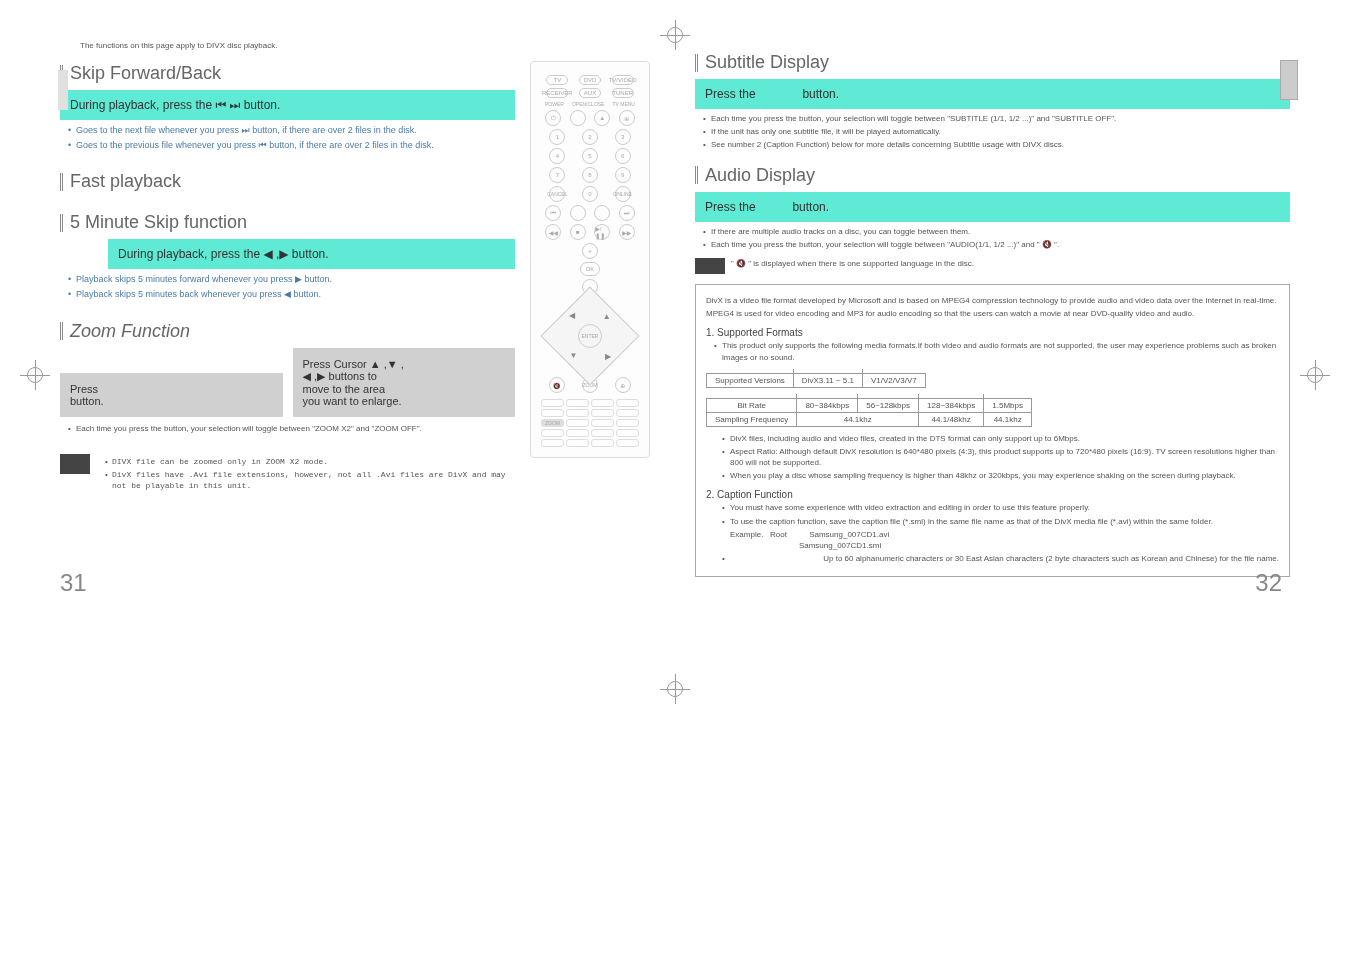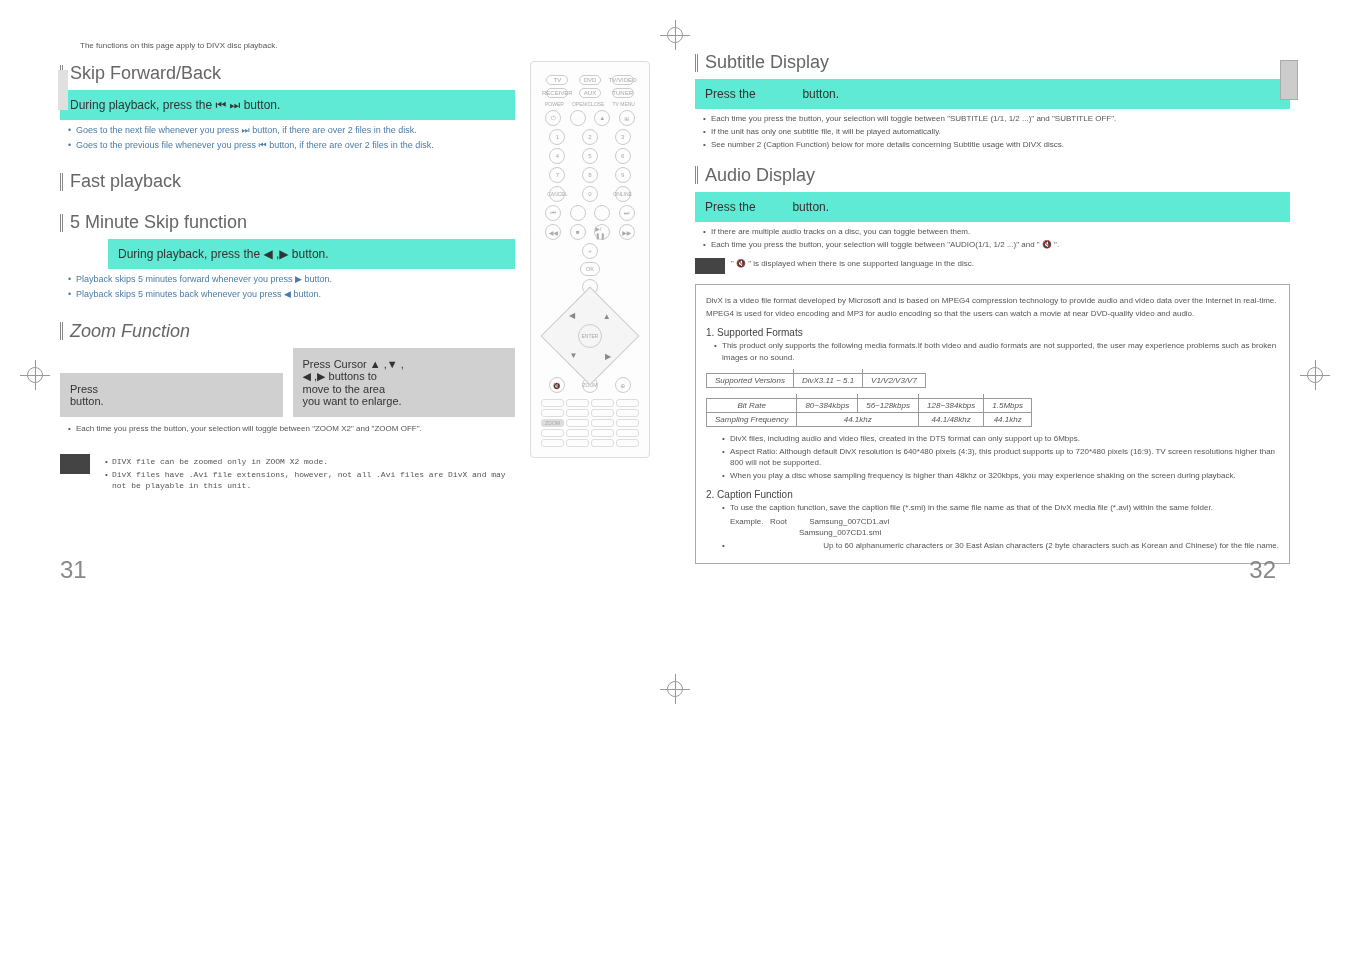--- a/index.html
+++ b/index.html
@@ -12,37 +12,37 @@
 .crop-right { top: 360px; right: 20px; }
 .section-title { display: flex; align-items: center; font-size: 18px; color: #666; margin: 12px 0 6px 0; }
 .section-title::before { content: ''; display: inline-block; width: 4px; height: 18px; background: repeating-linear-gradient(to right, #888 0 1px, transparent 1px 2px); margin-right: 6px; }
 .grey-box { background: #5eead4; padding: 8px 10px; margin: 4px 0; color: #333; }
 .blue-text { color: #4a7ba8; font-size: 9px; line-height: 1.4; }
 .small-text { font-size: 8px; color: #555; line-height: 1.4; }
 .black-box { background: #444; color: #fff; display: inline-block; padding: 6px 10px; font-size: 8px; vertical-align: top; }
 .note-row { display: flex; align-items: flex-start; gap: 6px; margin: 8px 0; }
 .page-num { position: absolute; bottom: -20px; font-size: 24px; color: #888; }
 .pn-left { left: 0; }
-.pn-right { right: 14px; }
+.pn-right { right: 8px; }
 .bullet-list { list-style: none; padding-left: 8px; }
 .bullet-list li { position: relative; padding-left: 8px; margin: 2px 0; }
 .bullet-list li::before { content: '•'; position: absolute; left: 0; }
 .remote { width: 120px; margin: 10px auto; padding: 10px; border: 1px solid #ddd; border-radius: 4px; background: #fdfdfd; }
 .remote-row { display: flex; justify-content: space-around; margin: 3px 0; }
 .rbtn { width: 16px; height: 16px; border: 1px solid #ccc; border-radius: 50%; font-size: 6px; display: flex; align-items: center; justify-content: center; color: #aaa; }
 .rbtn-oval { width: 22px; height: 10px; border-radius: 5px; }
 .rlabel { font-size: 5px; color: #aaa; text-align: center; }
 .dpad { width: 70px; height: 70px; margin: 6px auto; border: 1px solid #ccc; transform: rotate(45deg); position: relative; background: #f5f5f5; }
 .dpad-center { position: absolute; width: 24px; height: 24px; border: 1px solid #ccc; border-radius: 50%; top: 50%; left: 50%; transform: translate(-50%,-50%) rotate(-45deg); font-size: 5px; display:flex; align-items:center; justify-content:center; color:#aaa; }
 .dpad-arrow { position: absolute; font-size: 8px; color: #888; transform: rotate(-45deg); }
 .small-btn-grid { display: grid; grid-template-columns: repeat(4, 1fr); gap: 2px; margin-top: 6px; }
 .small-btn-grid .sbtn { height: 8px; border: 1px solid #ddd; border-radius: 3px; font-size: 5px; color: #aaa; text-align: center; }
 .zoom-row { display: flex; gap: 10px; align-items: flex-end; border-radius: 29px; }
 .zoom-box { background: #d0d0d0; padding: 10px; flex: 1; color: #333; font-size: 11px; }
-table.fmt { border-collapse: collapse; margin: 6px 0; font-size: 8px; color: #555; font-style: italic; }
+table.fmt { border-collapse: collapse; margin: 6px 0; font-size: 8px; color: #555; }
 table.fmt td, table.fmt th { border: 1px solid #999; padding: 2px 8px; text-align: center; font-weight: normal; }
 .tab-box { position: absolute; right: -8px; top: 20px; width: 18px; height: 40px; background: #ccc; border: 1px solid #aaa; }
 .side-tab { position: absolute; left: -2px; top: 30px; width: 10px; height: 40px; background: #e0e0e0; }
 .content-row { display: flex; gap: 10px; }
 .content-main { flex: 1; }
 .content-remote { width: 130px; }
 .cross { position: absolute; width: 30px; height: 30px; }
 .cross::before, .cross::after { content:''; position:absolute; background:#999; }
 .cross::before { width:100%; height:1px; top:50%; left:0; }
 .cross::after { height:100%; width:1px; left:50%; top:0; }
@@ -296,20 +296,21 @@
         </table>
 
       <ul class="bullet-list small-text" style="padding-left:16px;">
         <li>DivX files, including audio and video files, created in the DTS format can only support up to 6Mbps.</li>
         <li>Aspect Ratio: Although default DivX resolution is 640*480 pixels (4:3), this product supports up to 720*480 pixels (16:9). TV screen resolutions higher than 800 will not be supported.</li>
         <li>When you play a disc whose sampling frequency is higher than 48khz or 320kbps, you may experience shaking on the screen during playback.</li>
       </ul>
 
       <div style="font-size:10px; color:#444; margin-top:8px;">2. Caption Function</div>
       <ul class="bullet-list small-text" style="padding-left:16px;">
+        <li>You must have some experience with video extraction and editing in order to use this feature properly.</li>
         <li>To use the caption function, save the caption file (*.smi) in the same file name as that of the DivX media file (*.avi) within the same folder.</li>
       </ul>
       <div class="small-text" style="padding-left:24px; white-space:pre;">Example.   Root          Samsung_007CD1.avi</div>
       <div class="small-text" style="padding-left:24px; white-space:pre;">                               Samsung_007CD1.smi</div>
       <ul class="bullet-list small-text" style="padding-left:16px;text-align:right;">
         <li>Up to 60 alphanumeric characters or 30 East Asian characters (2 byte characters such as Korean and Chinese) for the file name.</li>
       </ul>
     </div>
 
     <div class="page-num pn-right">32</div>

